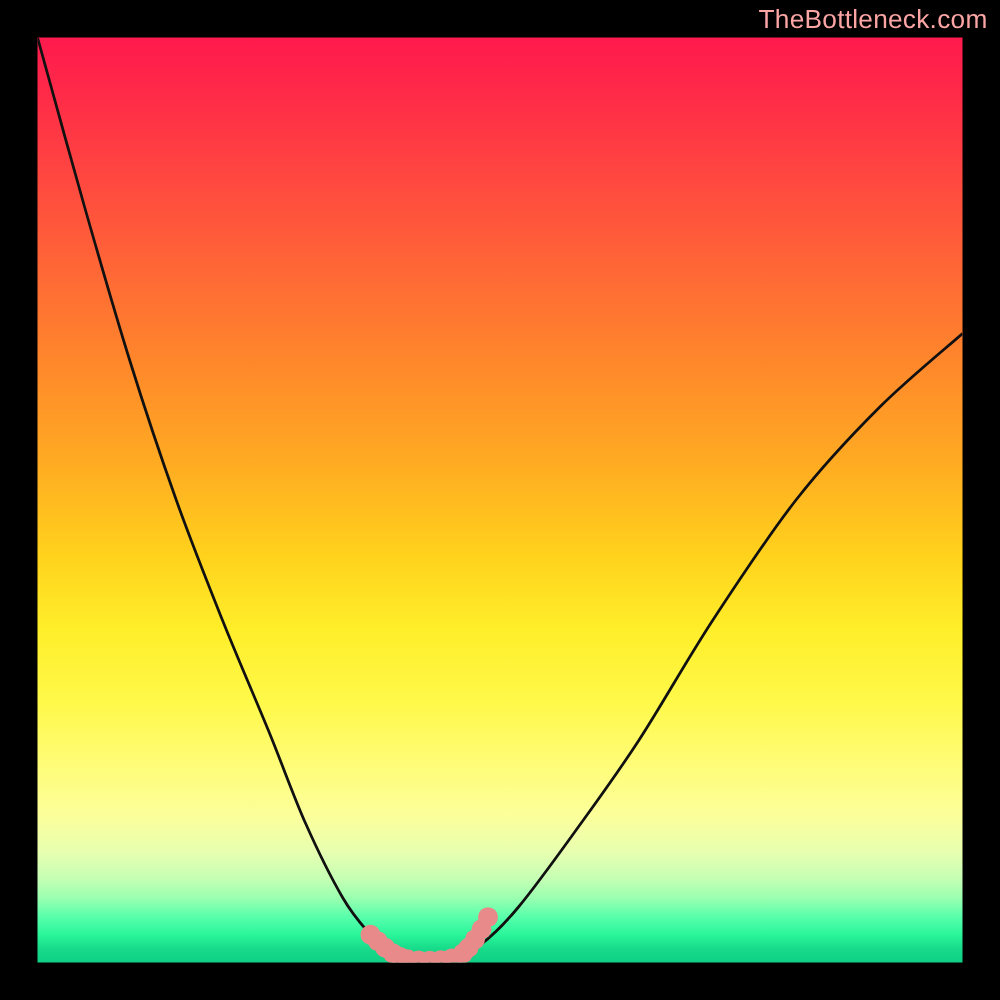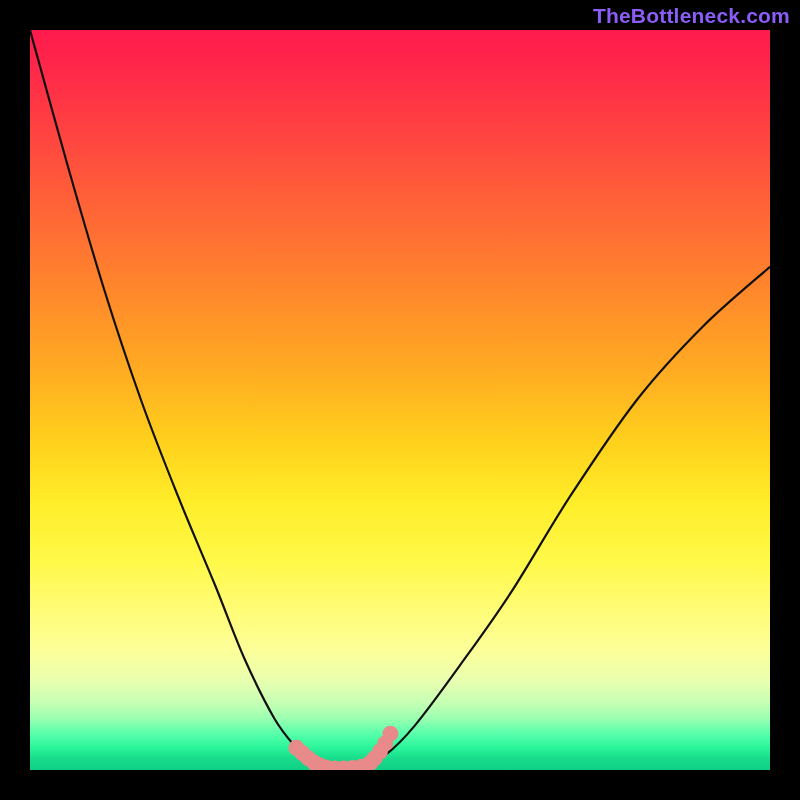--- a/index.html
+++ b/index.html
@@ -44,24 +44,24 @@
       #5affac 95%,
       #2af59a 97%,
       #17db8a 98.5%,
       #0fd085 100%
     );
   }
   .watermark {
     position: absolute;
     top: 4px;
     right: 10px;
-    color: #8b5cf6;
+    color: #fca5a5;
     font-size: 21px;
     letter-spacing: 0.2px;
-    font-weight: 700;
+    font-weight: 400;
   }
   svg.curves {
     position: absolute;
     left: 0;
     top: 0;
     width: 740px;
     height: 740px;
   }
 </style>
 </head>

